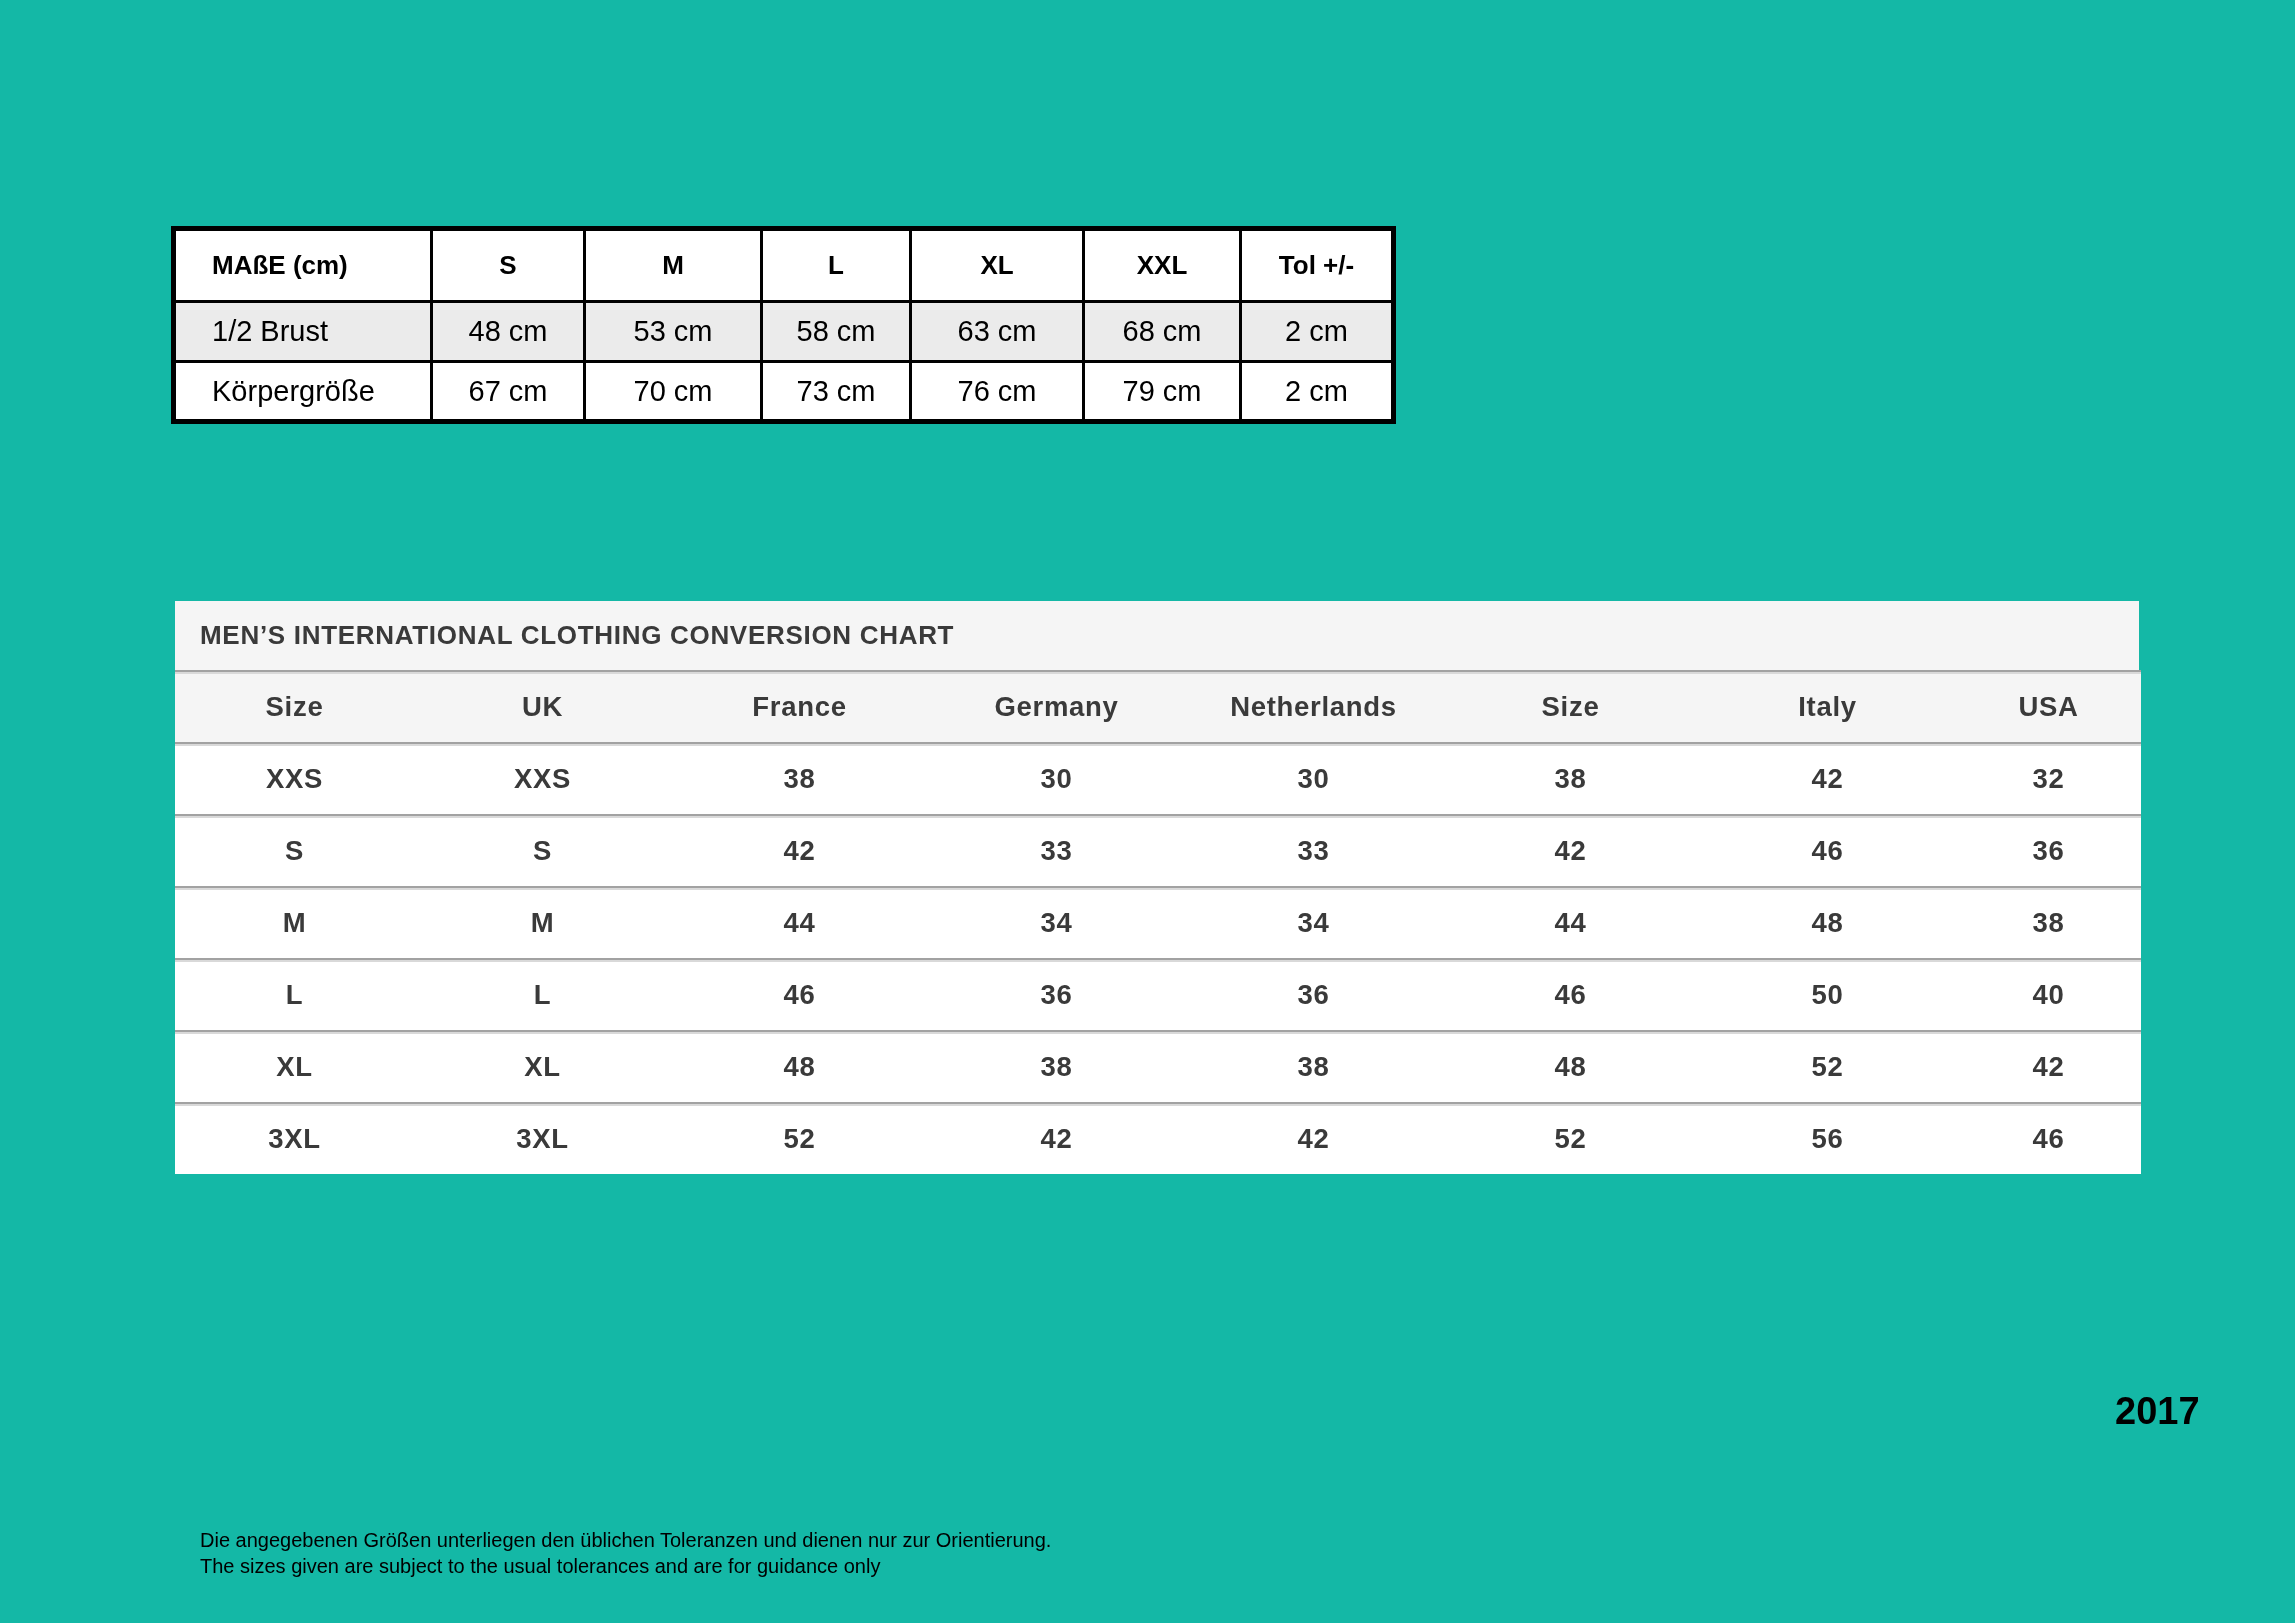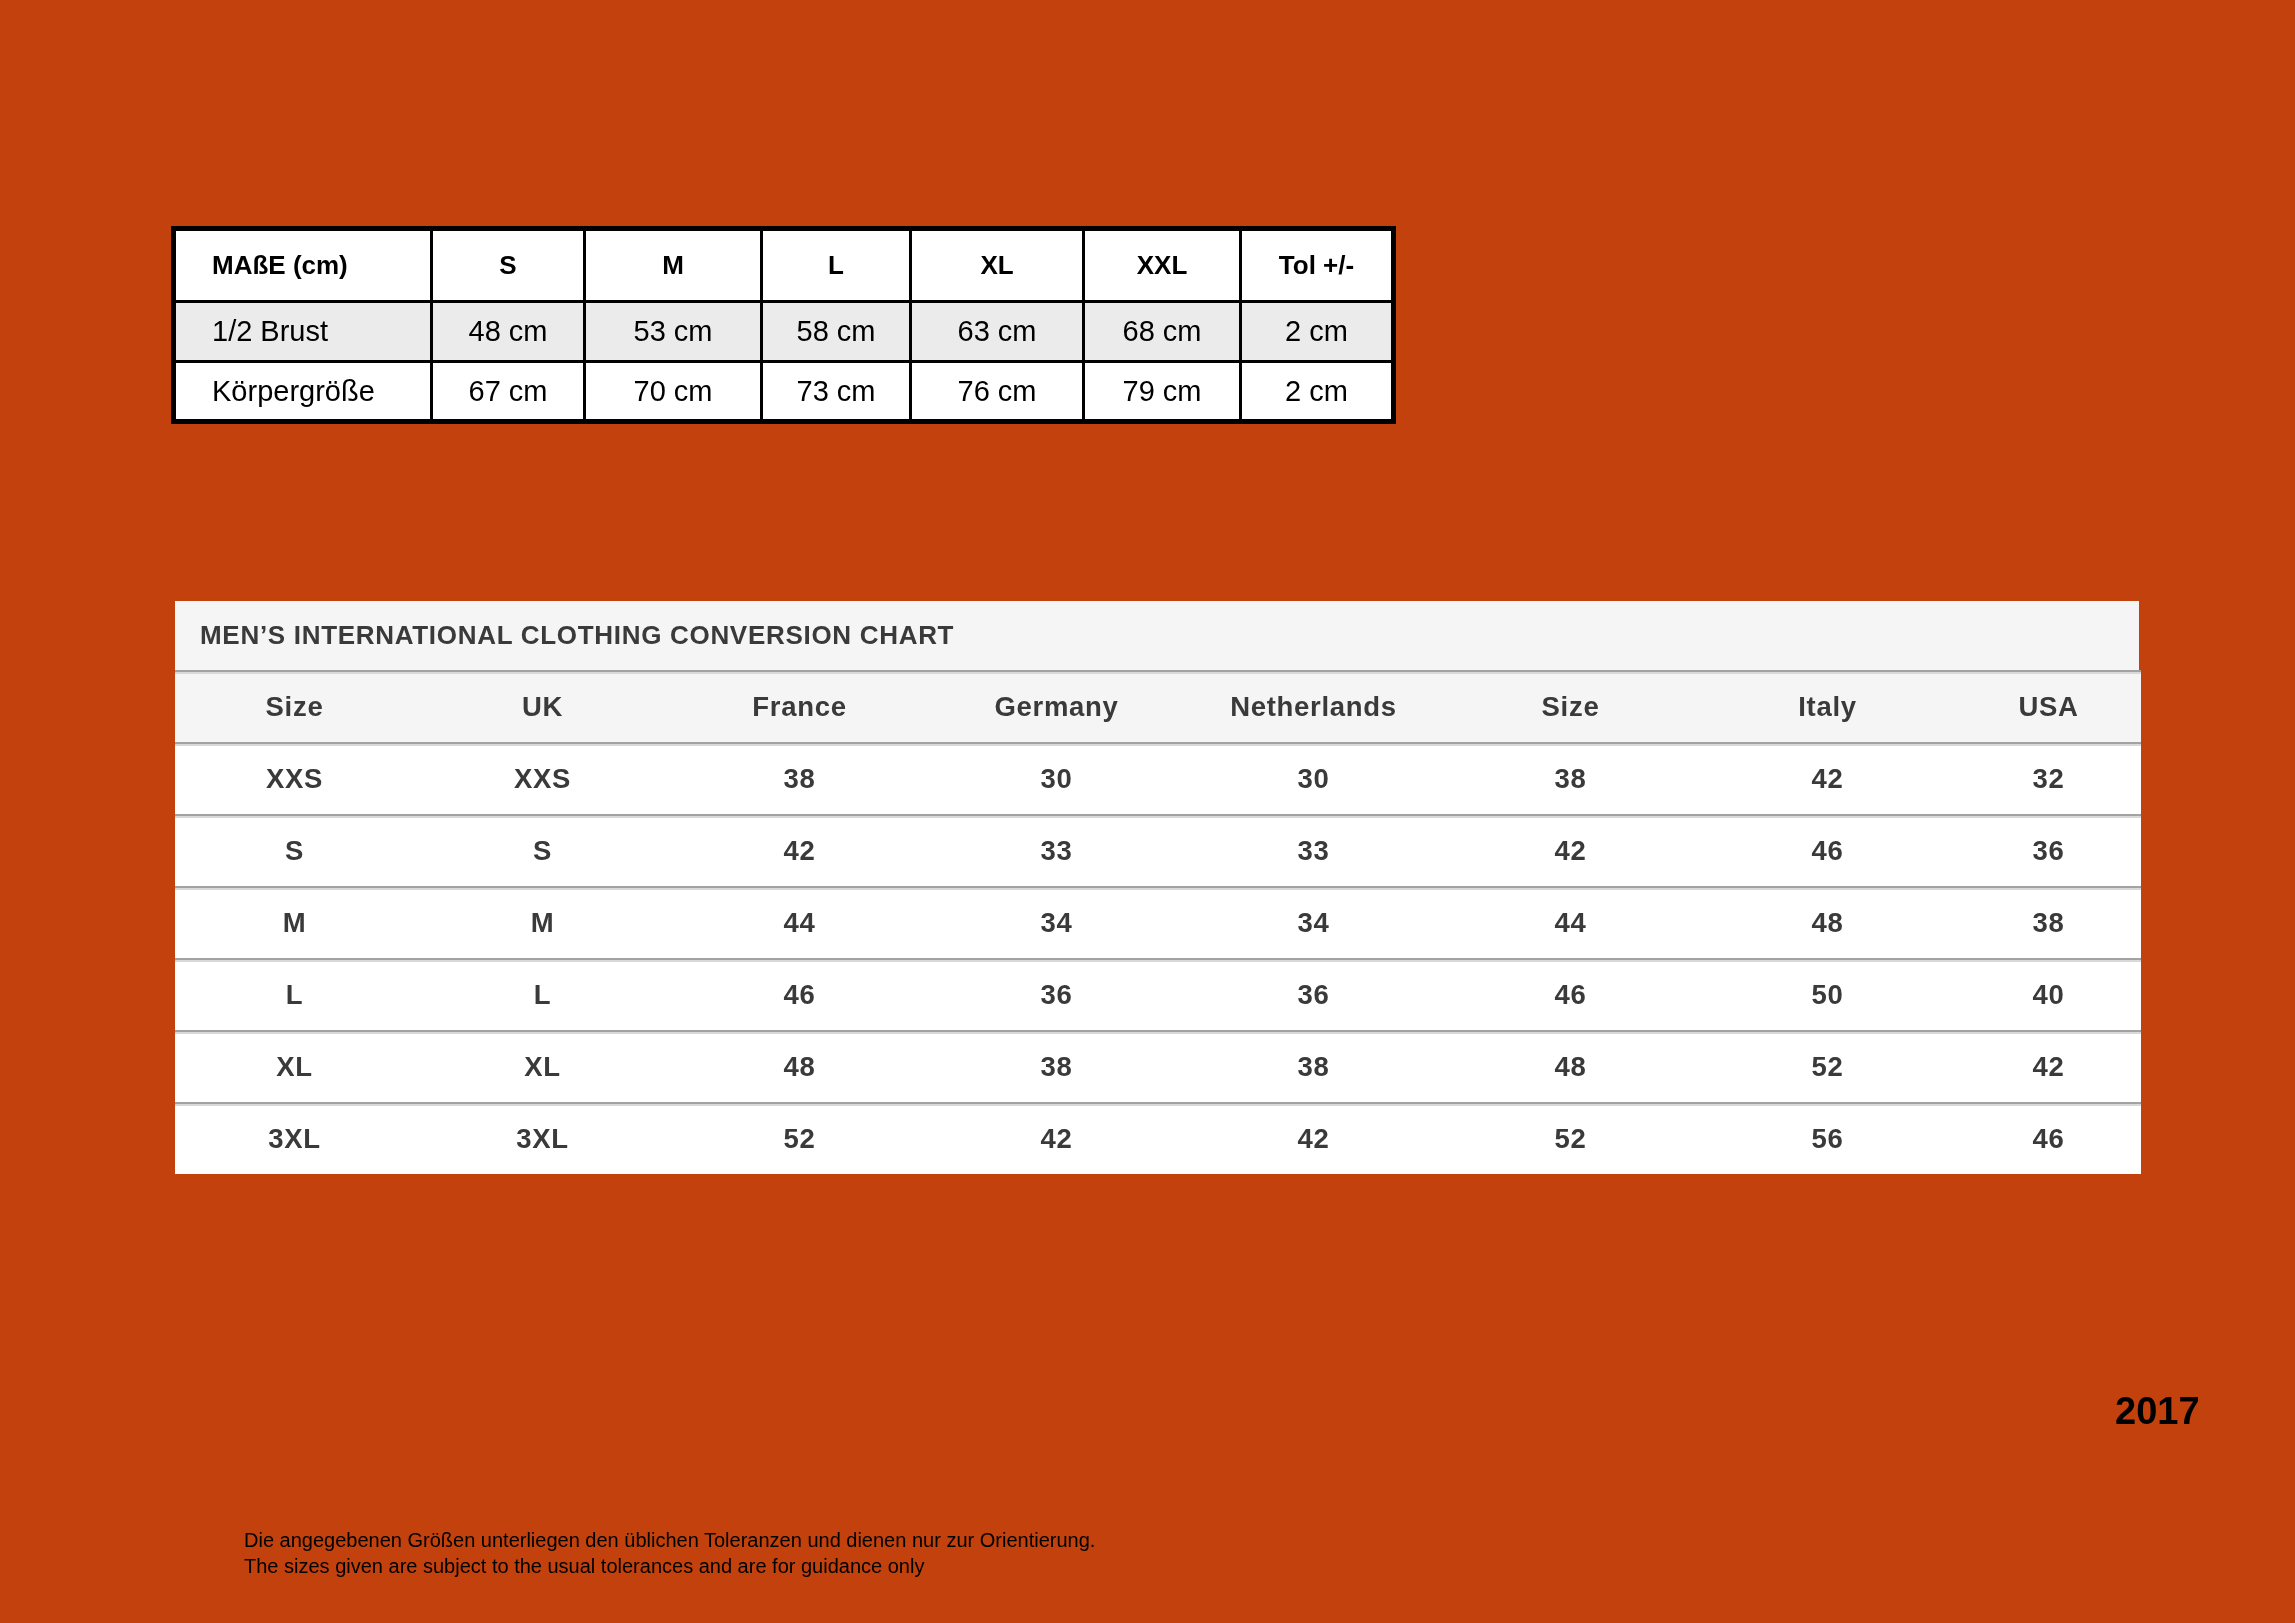--- a/index.html
+++ b/index.html
@@ -3,21 +3,21 @@
 <meta charset="utf-8">
 <style>
   html, body { margin:0; padding:0; }
   body {
     width:2295px; height:1623px;
     background:#ffffff;
     font-family:"Liberation Sans", sans-serif;
     position:relative;
     overflow:hidden;
   }
-  .page { position:absolute; left:0; top:0; width:2295px; height:1623px; background:#c2410c; }
+  .page { position:absolute; left:0; top:0; width:2295px; height:1623px; background:#14b8a6; }
 
   
   .masse-table {
     position:absolute; left:171px; top:226px; width:1220px;
     border-collapse:collapse; table-layout:fixed;
     color:#000000; font-size:29px;
     border:5.9px solid #000000;
   }
   .masse-table th, .masse-table td {
     border:3.9px solid #000000;
@@ -57,21 +57,20 @@
   .year {
     position:absolute; left:2115px; top:1390px;
     font-size:38px; font-weight:bold; color:#000000;
   }
 
   
   .footer {
     position:absolute; left:200px; top:1527px;
     font-size:20px; line-height:26px; color:#000000;
     white-space:nowrap;
-    margin-left:44px;
   }
 </style>
 </head>
 <body>
 
 <div class="page">
 
   <table class="masse-table">
     <colgroup>
       <col style="width:258px">

